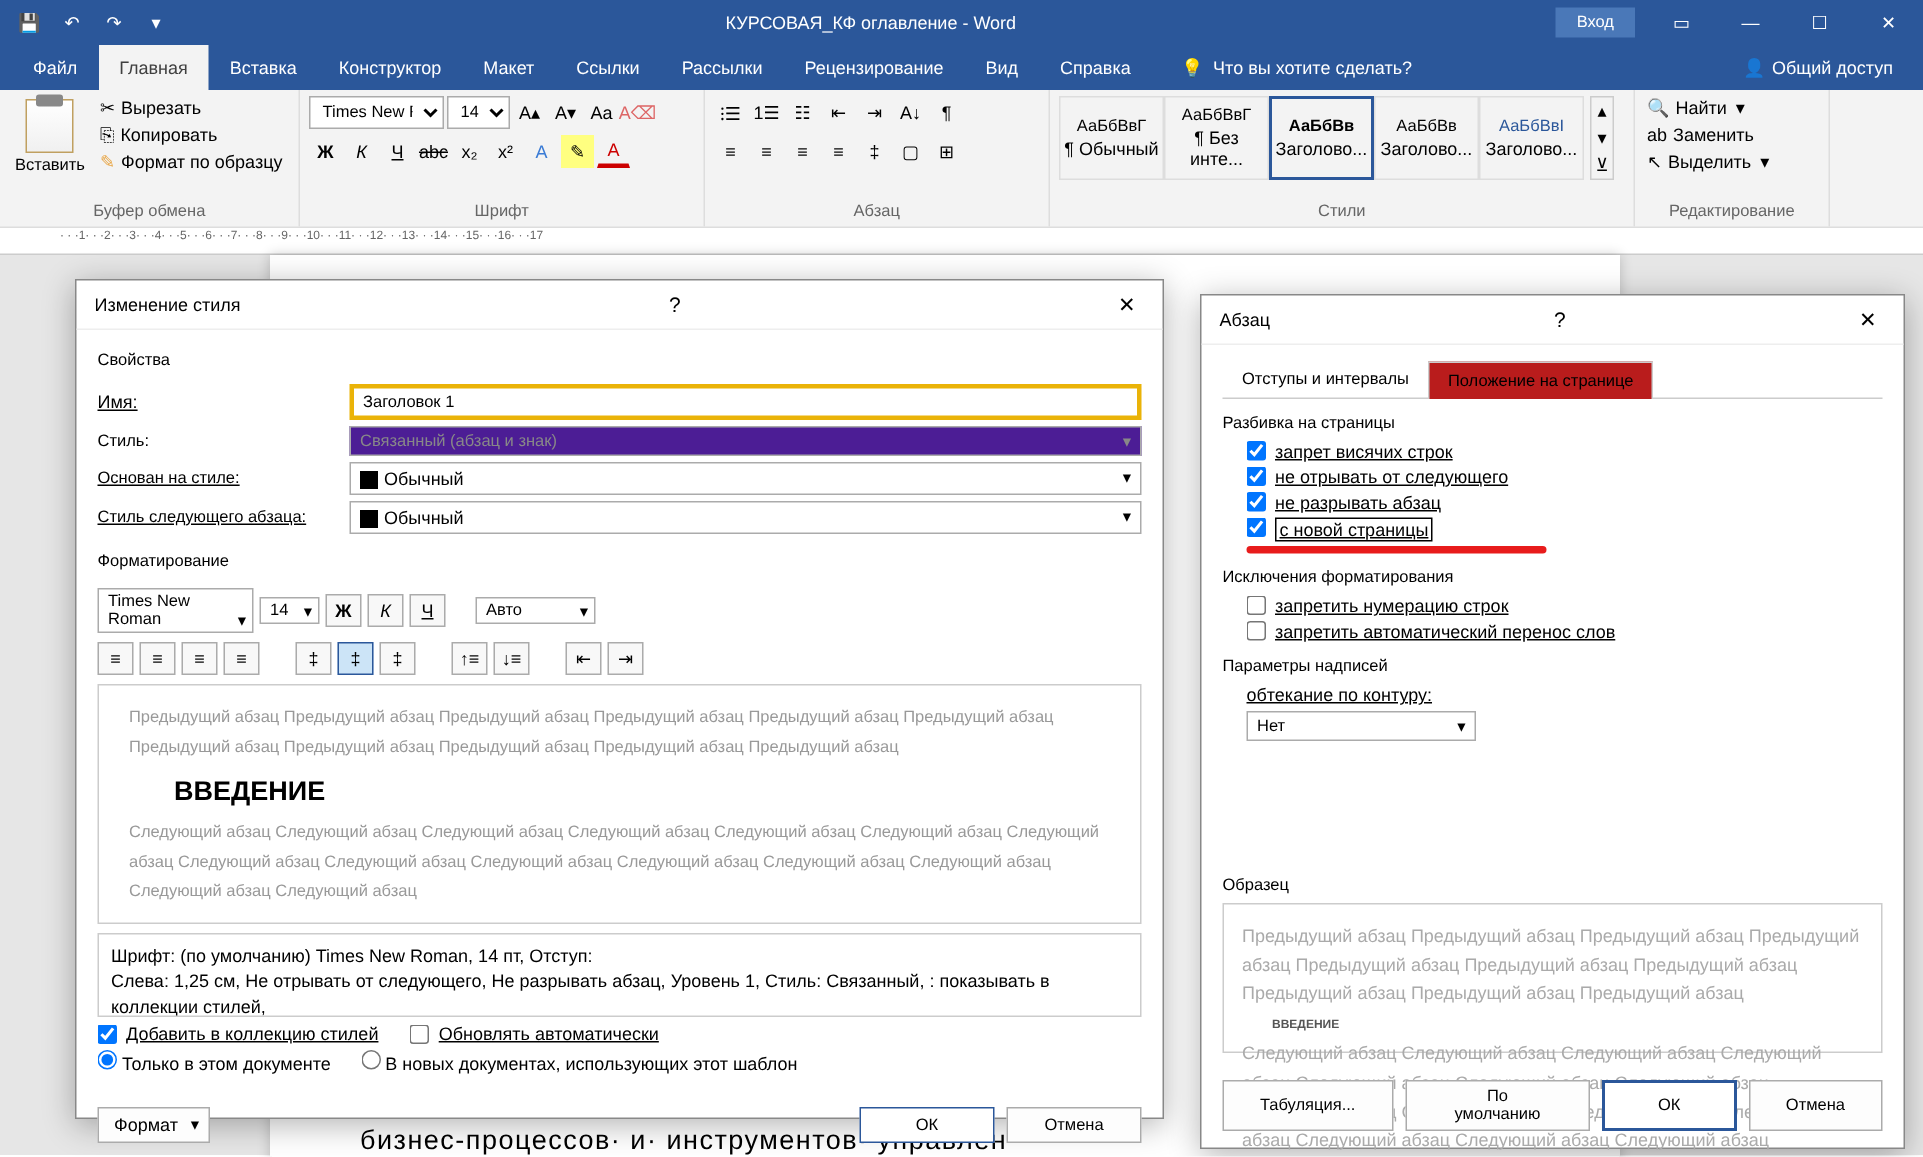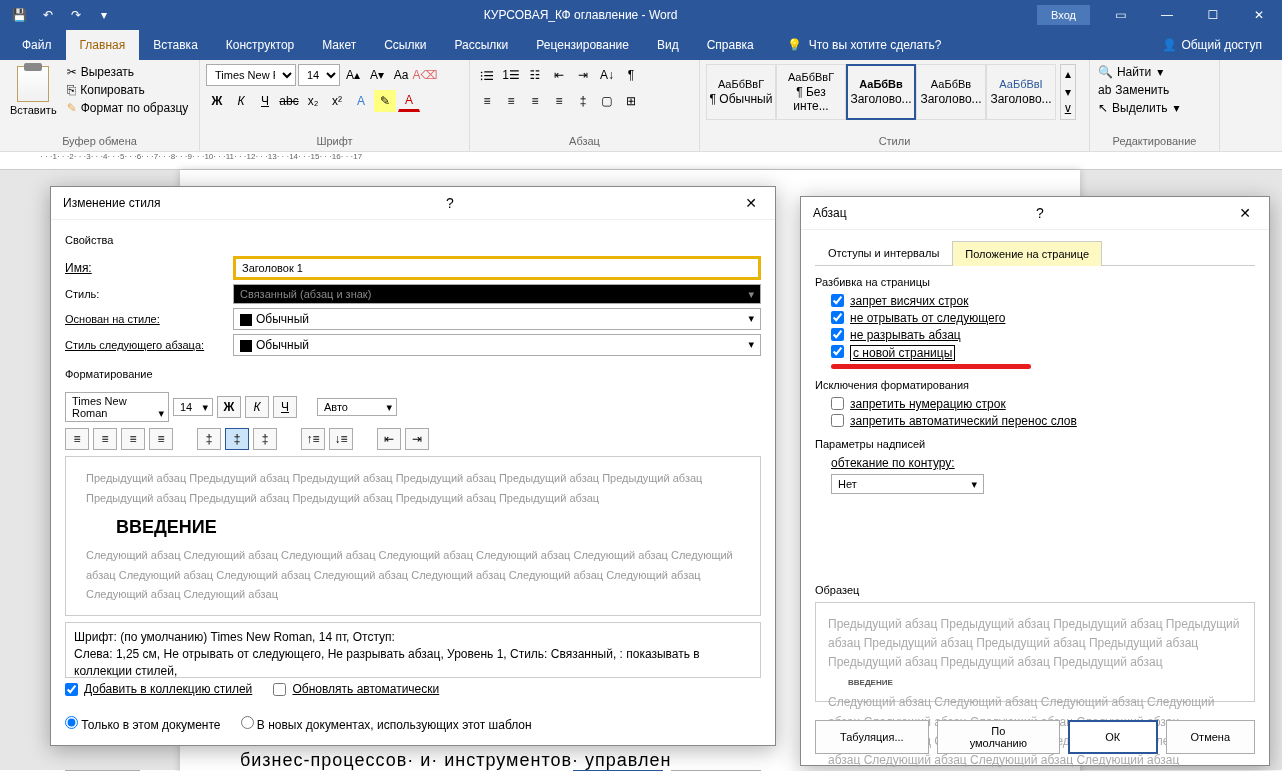--- a/index.html
+++ b/index.html
@@ -6,21 +6,21 @@
 body{background:#fff;width:1282px;height:771px;overflow:hidden;position:relative}
 .titlebar{height:30px;background:#2b579a;display:flex;align-items:center;color:#fff}
 .titlebar-left{display:flex;gap:4px;padding:0 8px}
 .titlebar-btn{width:24px;height:24px;display:flex;align-items:center;justify-content:center;color:#fff}
 .titlebar-center{flex:1;text-align:center;font-size:12px}
 .titlebar-right{display:flex;align-items:center}
 .login-btn{background:#4a78b8;padding:4px 14px;margin-right:8px;font-size:11px}
 .win-btn{width:46px;height:30px;display:flex;align-items:center;justify-content:center}
 .menubar{height:30px;background:#2b579a;display:flex;align-items:center;color:#fff;padding:0 8px;gap:0}
 .menu-item{padding:0 14px;height:30px;display:flex;align-items:center;font-size:12px}
-.menu-item.active{background:#f3f3f3;color:#a16207}
+.menu-item.active{background:#f3f3f3;color:#404040}
 .tell-me{display:flex;align-items:center;gap:6px;margin-left:20px}
 .share-btn{margin-left:auto;display:flex;align-items:center;gap:4px;padding:0 12px}
 .ribbon{height:92px;background:#f3f3f3;border-bottom:1px solid #ddd;display:flex}
 .ribbon-group{border-right:1px solid #ddd;padding:2px 6px;display:flex;flex-direction:column}
 .ribbon-group-content{flex:1;display:flex;align-items:flex-start;gap:4px;padding-top:2px}
 .ribbon-group-label{text-align:center;font-size:11px;color:#666;padding:2px 0}
 .big-btn{display:flex;flex-direction:column;align-items:center;gap:2px;padding:2px 4px}
 .paste-icon{width:32px;height:36px;background:linear-gradient(#fff,#f0f0f0);border:1px solid #c0a060;position:relative}
 .paste-icon::before{content:'';position:absolute;top:-4px;left:6px;width:18px;height:8px;background:#888;border-radius:2px}
 .small-btns{display:flex;flex-direction:column;gap:2px}
@@ -39,42 +39,42 @@
 .dlg-style{left:50px;top:186px;width:726px;height:560px}
 .dlg-para{left:800px;top:196px;width:470px;height:570px}
 .dlg-title{padding:8px 12px;font-size:12px;display:flex;align-items:center;border-bottom:1px solid #eee}
 .dlg-close{margin-left:auto;font-size:14px;cursor:pointer;padding:0 6px}
 .dlg-help{margin-left:auto;font-size:14px;padding:0 6px}
 .dlg-body{padding:10px 14px}
 .section-label{font-size:11px;padding:4px 0 6px}
 .form-row{display:flex;align-items:center;margin:4px 0;gap:8px}
 .form-label{width:160px;font-size:11px}
 .form-input{flex:1;border:3px solid #eab308;padding:3px 6px;font-size:11px;background:#fff}
-.form-select{flex:1;border:1px solid #ababab;padding:3px 6px;font-size:11px;background:#000000;position:relative}
+.form-select{flex:1;border:1px solid #ababab;padding:3px 6px;font-size:11px;background:#4c1d95;position:relative}
 .form-select::after{content:'▾';position:absolute;right:6px}
 .fmt-toolbar{display:flex;gap:4px;margin:6px 0;align-items:center}
 .fmt-sel{border:1px solid #ababab;padding:2px 6px;font-size:11px;background:#fff;position:relative;padding-right:18px}
 .fmt-sel::after{content:'▾';position:absolute;right:4px}
 .fmt-btn{width:24px;height:22px;border:1px solid #ababab;display:flex;align-items:center;justify-content:center;font-size:12px;background:#f8f8f8}
 .fmt-btn.active{background:#cce4f7;border-color:#2b579a}
 .align-row{display:flex;gap:4px;margin:4px 0}
 .preview-box{border:1px solid #ccc;background:#fff;padding:12px 20px;margin:6px 0;height:160px;overflow:hidden;font-family:'Times New Roman',serif}
 .prev-text{color:#999;font-size:11px;line-height:1.8}
 .prev-heading{font-size:18px;font-weight:bold;margin:8px 0;color:#000;padding-left:30px}
 .desc-box{border:1px solid #ccc;padding:6px 8px;font-size:11px;line-height:1.4;height:56px;overflow:hidden}
 .check-row{display:flex;align-items:center;gap:6px;margin:4px 0;font-size:11px}
-.radio-row{display:flex;gap:20px;margin:20px 0;font-size:11px;align-items:center}
+.radio-row{display:flex;gap:20px;margin:4px 0;font-size:11px;align-items:center}
 .dlg-buttons{display:flex;gap:8px;justify-content:flex-end;padding:8px 14px}
 .btn{border:1px solid #ababab;padding:4px 24px;font-size:11px;background:#fdfdfd}
 .btn.primary{border:1px solid #2b579a;background:#fff}
 .btn-fmt{border:1px solid #ababab;padding:4px 10px;font-size:11px;background:#fdfdfd;position:relative;padding-right:20px}
 .btn-fmt::after{content:'▾';position:absolute;right:6px}
 .tabs{display:flex;border-bottom:1px solid #ccc;margin-bottom:10px}
 .tab{padding:6px 12px;font-size:11px;border:1px solid transparent;border-bottom:none}
-.tab.active{border-color:#ccc;background:#fef9c3;position:relative;top:1px}
+.tab.active{border-color:#ccc;background:#b91c1c;position:relative;top:1px}
 .para-section{font-size:11px;margin:10px 0 6px}
 .para-check{display:flex;align-items:flex-start;gap:6px;margin:3px 0 3px 16px;font-size:11px}
 .highlight-check{border:1px solid #000;padding:0 2px}
 .red-line{height:5px;background:#e81c1c;border-radius:3px;margin:2px 0 4px 16px;width:200px}
 .para-preview{border:1px solid #ccc;padding:12px;font-size:7px;color:#aaa;line-height:1.6;height:100px;margin-top:6px}
 .para-preview .h{font-weight:bold;color:#555;font-size:8px;margin:4px 0 4px 20px}
 input[type=checkbox],input[type=radio]{margin:0}
 .sw{width:12px;height:12px;background:#000;display:inline-block;margin-right:4px;vertical-align:middle}
 .underline{text-decoration:underline}
 </style>

